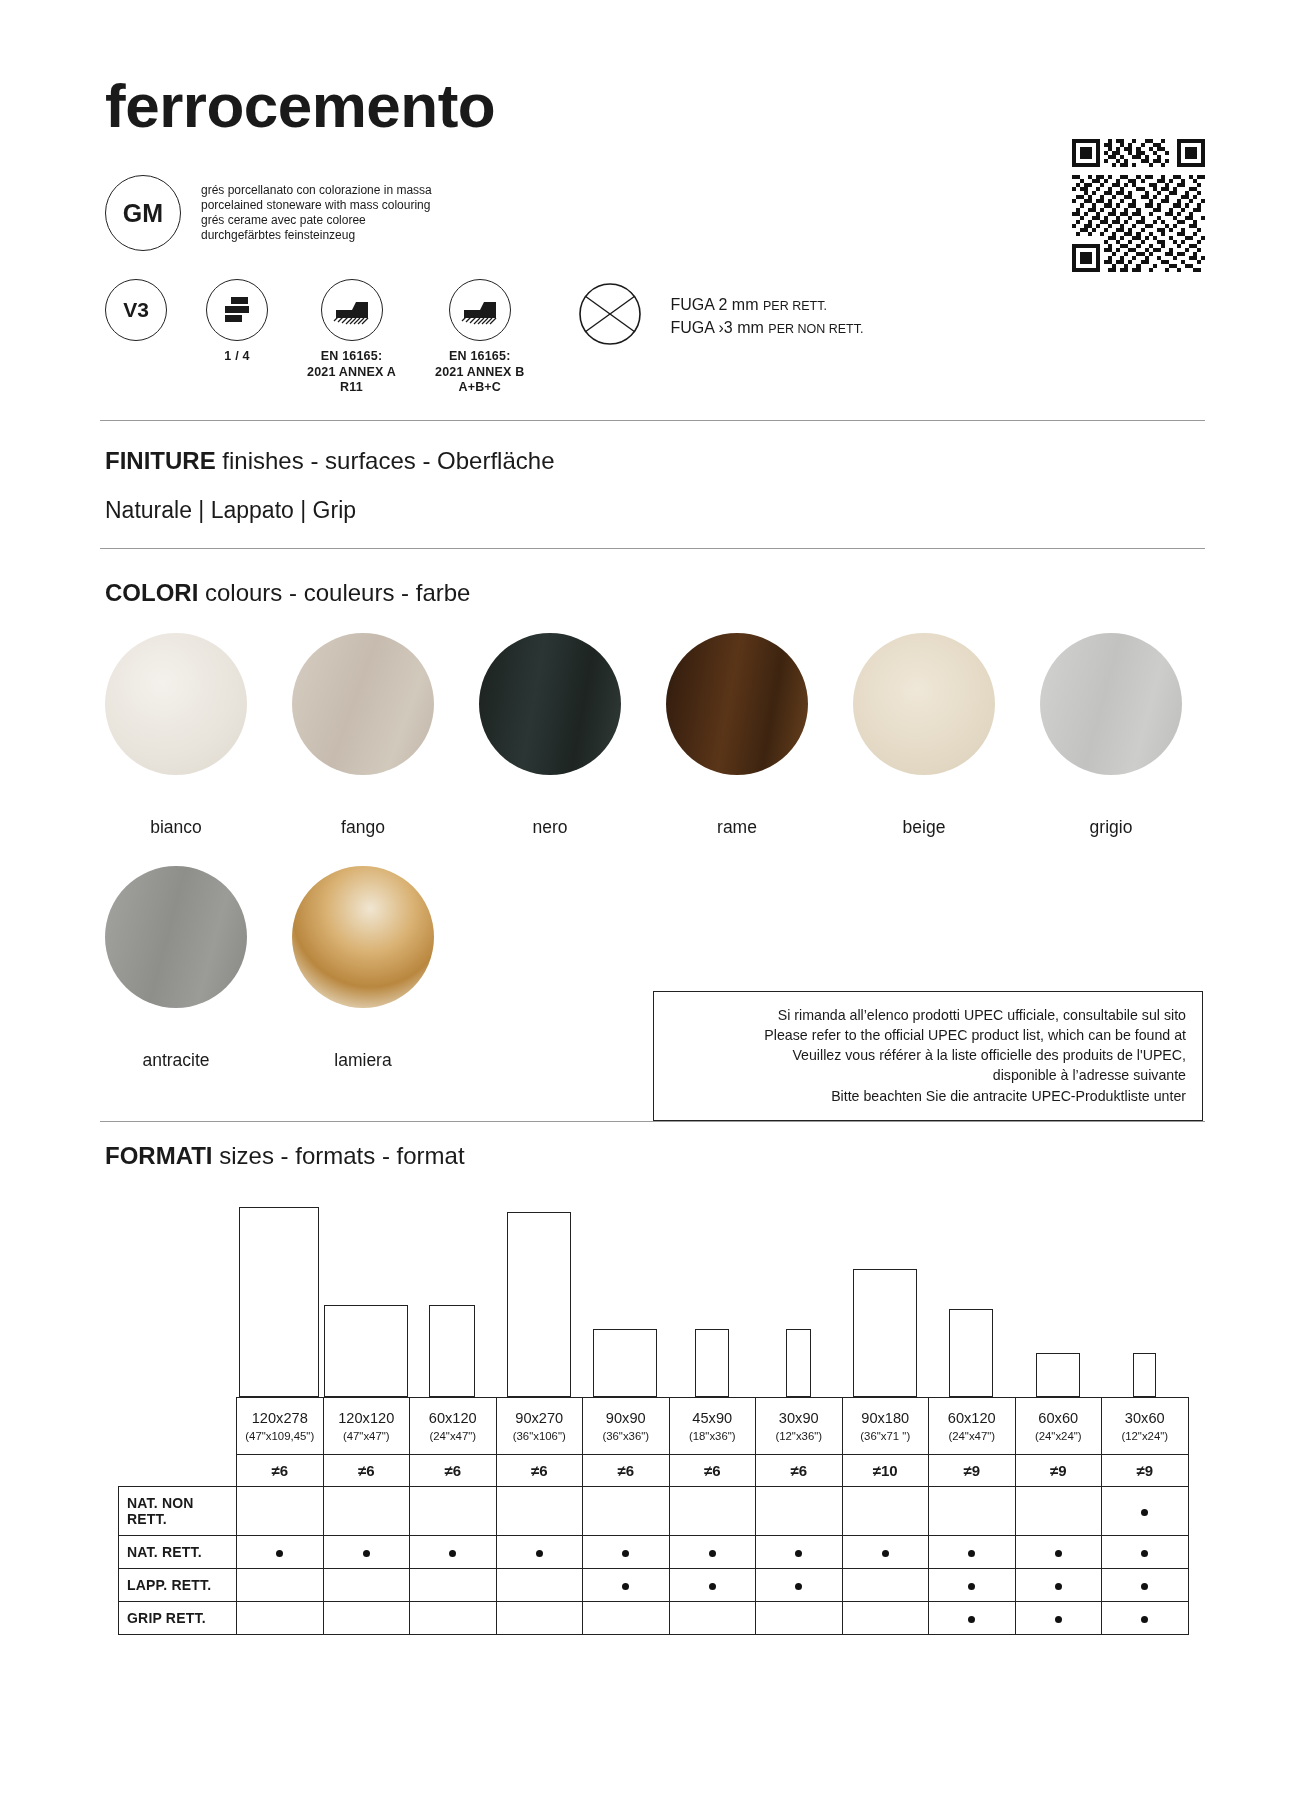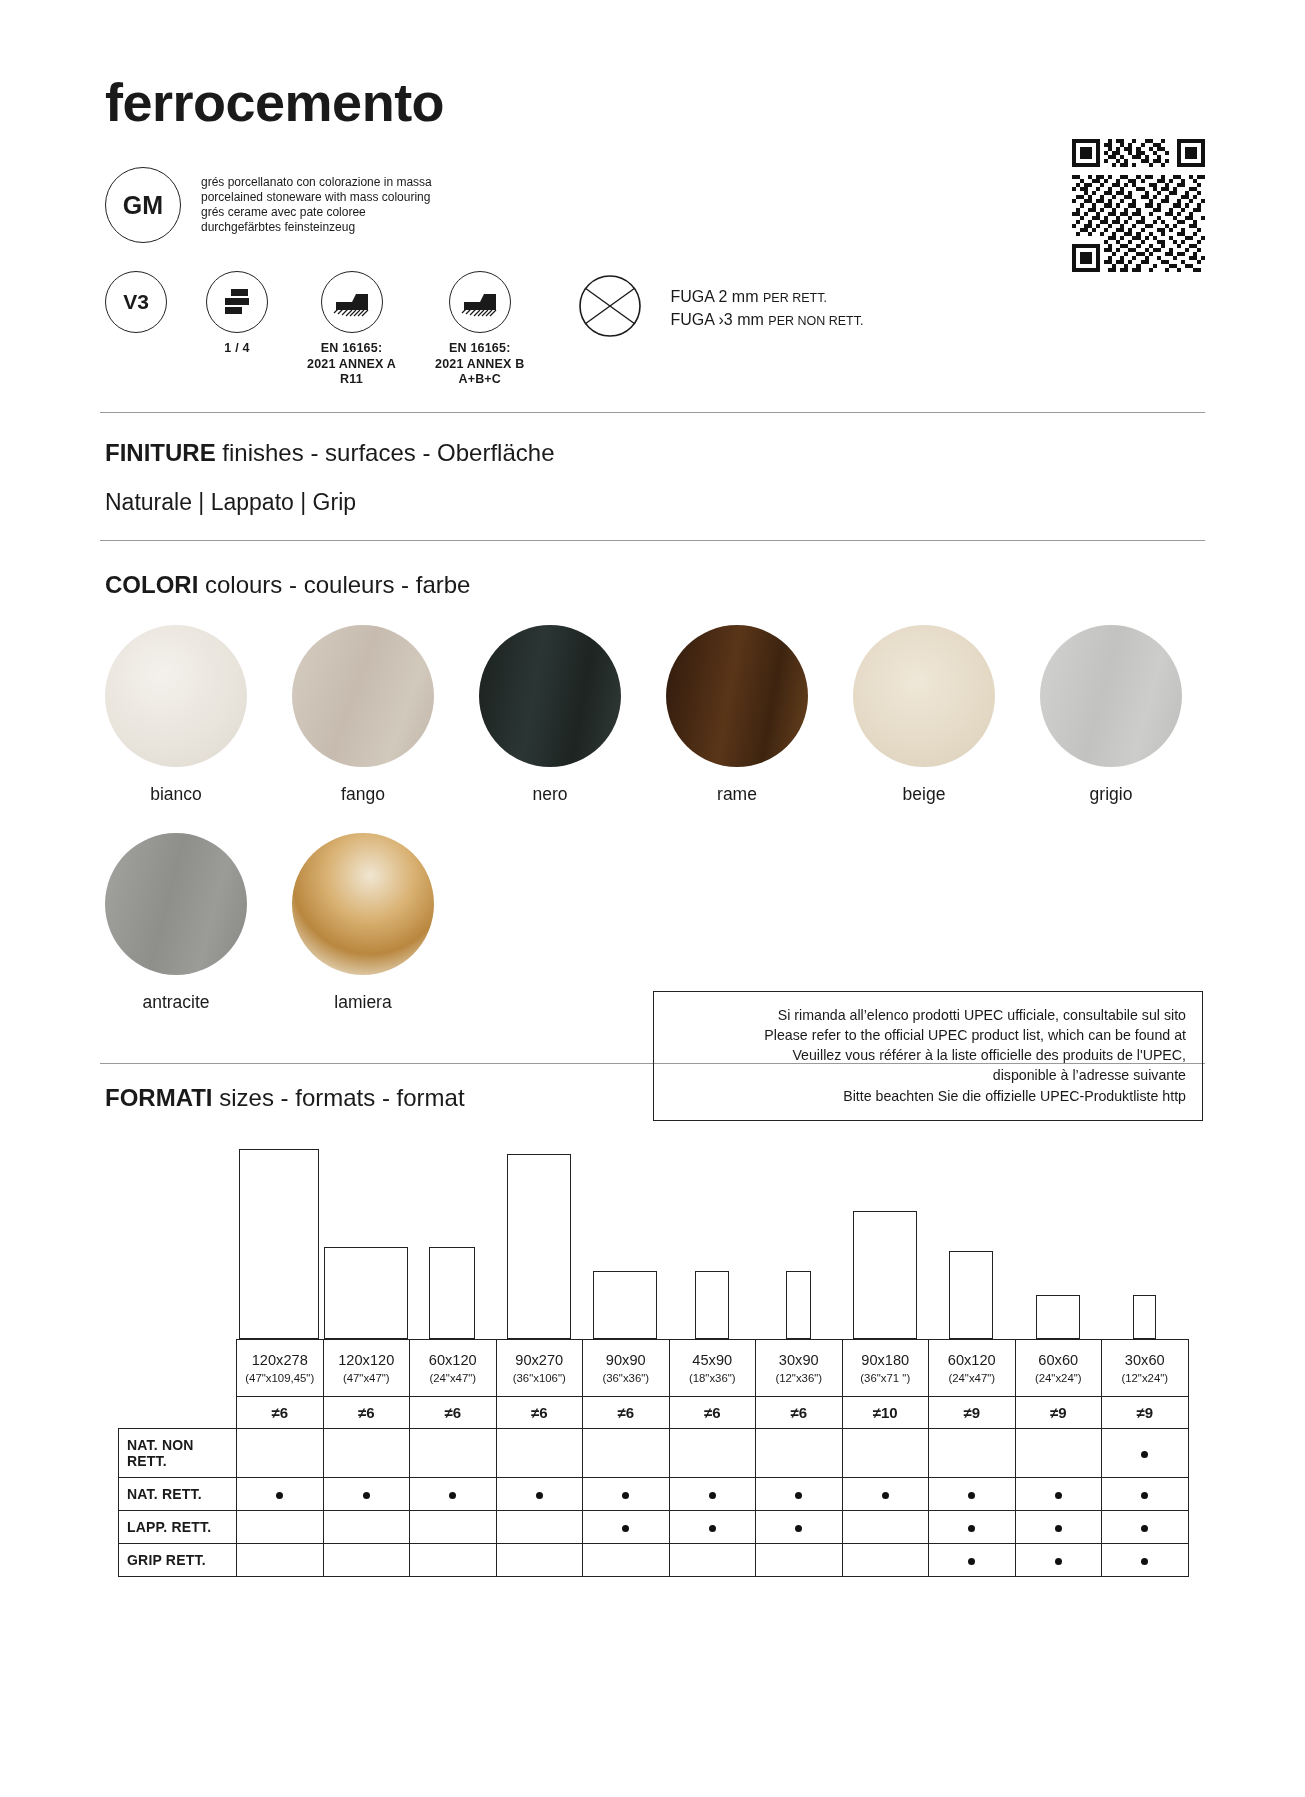--- a/index.html
+++ b/index.html
@@ -9,21 +9,21 @@
     background:#ffffff;
     font-family:"Liberation Sans", sans-serif;
     color:#1a1a1a;
     position:relative;
     overflow:hidden;
   }
   .page { position:relative; width:1305px; height:1797px; padding:0 100px; }
 
   
   .title {
-    font-size:54px;
+    font-size:62px;
     font-weight:bold;
     letter-spacing:-0.5px;
     margin:75px 0 0 5px;
     line-height:1;
   }
   .qr {
     position:absolute;
     top:64px; right:100px;
     width:133px; height:133px;
   }
@@ -72,21 +72,21 @@
   .sec-h b { font-weight:bold; }
   .sec-h span { font-weight:normal; }
 
   
   .finiture { margin-top:26px; margin-left:5px; }
   .finiture-list { font-size:23px; margin-top:22px; }
 
   
   .colori-head { margin-top:30px; margin-left:5px; }
   .swatch-grid { display:flex; margin-top:26px; margin-left:5px; gap:45px; }
-  .swatch { width:142px; display:flex; flex-direction:column; align-items:center; }
+  .swatch { width:142px; display:flex; flex-direction:column; align-items:center;gap:25px; }
   .disc { width:142px; height:142px; border-radius:50%; }
   .sw-label { margin-top:17px; font-size:17.5px; }
   .row2 { display:flex; margin-top:28px; margin-left:5px; gap:45px; }
 
   
   .upec {
     position:absolute;
     left:653px; top:916px;
     width:550px;
     border:1.3px solid #222;
@@ -565,21 +565,21 @@
       <div class="disc" style="background:radial-gradient(circle at 55% 30%, #f0e6d2 0%, #d9b172 35%, #b9873f 62%, #e8dcc4 85%, #c79a55 100%);"></div>
       <div class="sw-label">lamiera</div>
     </div>
   </div>
 
   <div class="upec">
     <div>Si rimanda all’elenco prodotti UPEC ufficiale, consultabile sul sito</div>
     <div>Please refer to the official UPEC product list, which can be found at</div>
     <div>Veuillez vous référer à la liste officielle des produits de l'UPEC,</div>
     <div>disponible à l’adresse suivante</div>
-    <div>Bitte beachten Sie die offizielle UPEC-Produktliste http</div>
+    <div>Bitte beachten Sie die antracite UPEC-Produktliste unter</div>
   </div>
 
   <div class="rule" style="margin-top:50px;"></div>
 
   <div class="formati-head sec-h">
     <b>FORMATI</b><span> sizes - formats - format</span>
   </div>
 
   <div class="fmt-area">
     <div class="tiles" id="tiles">

